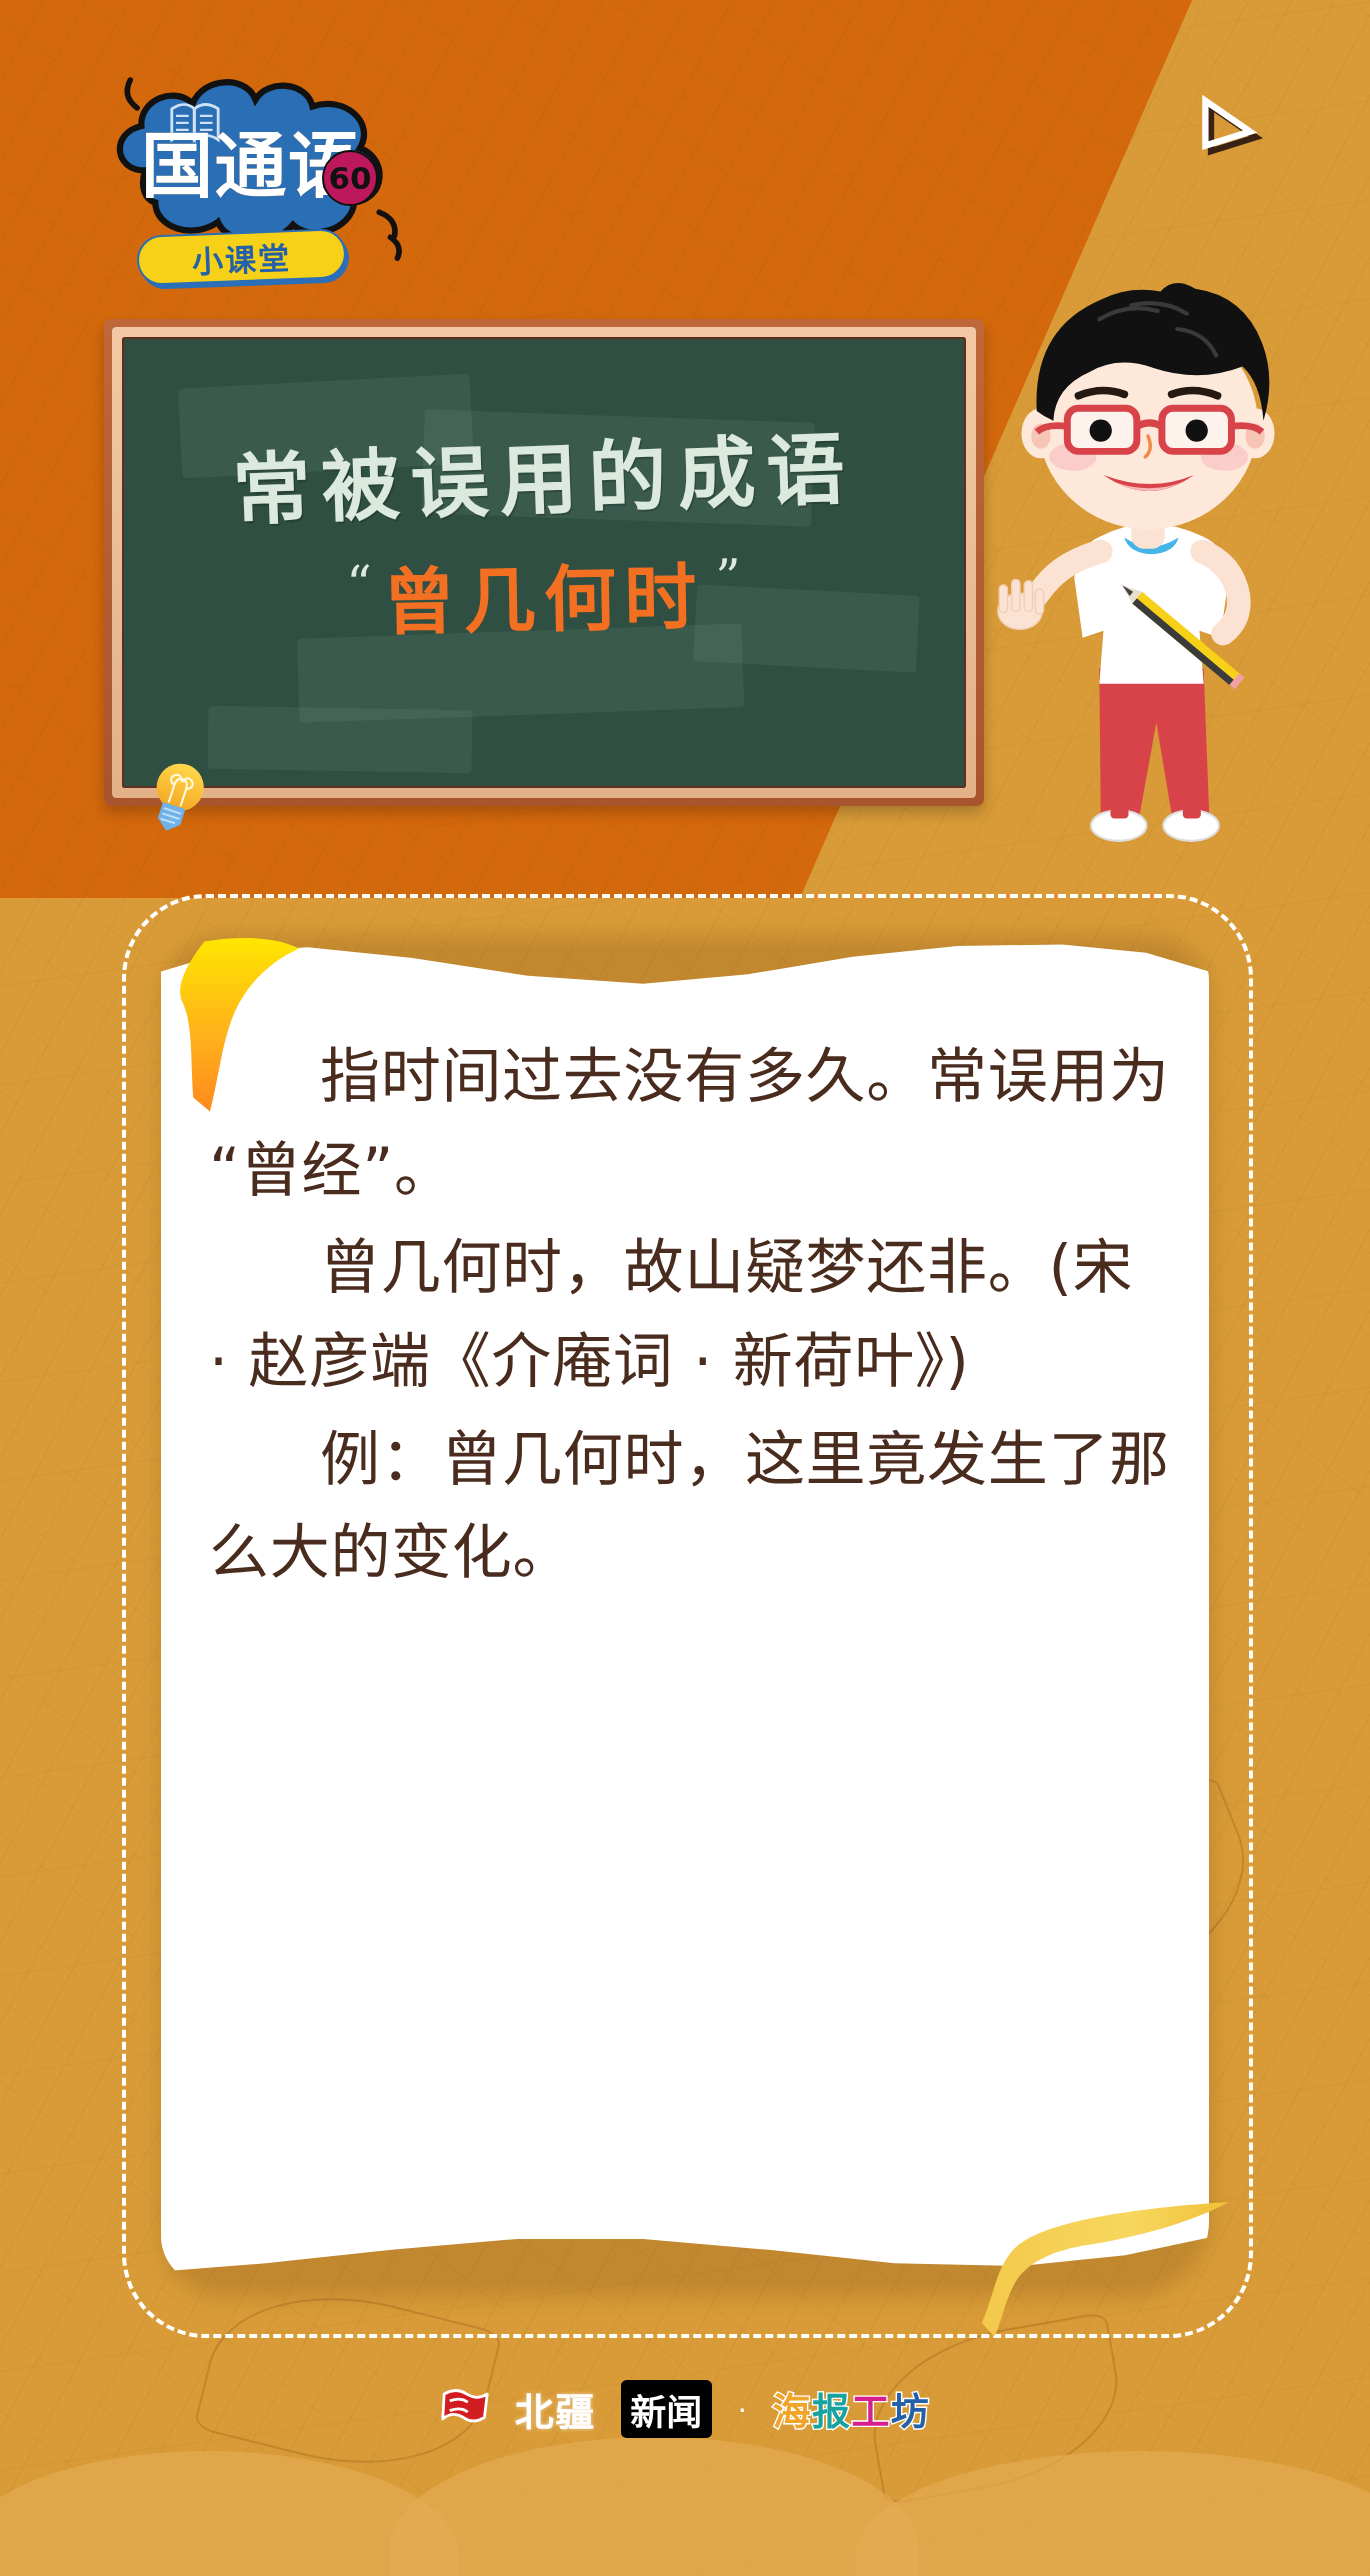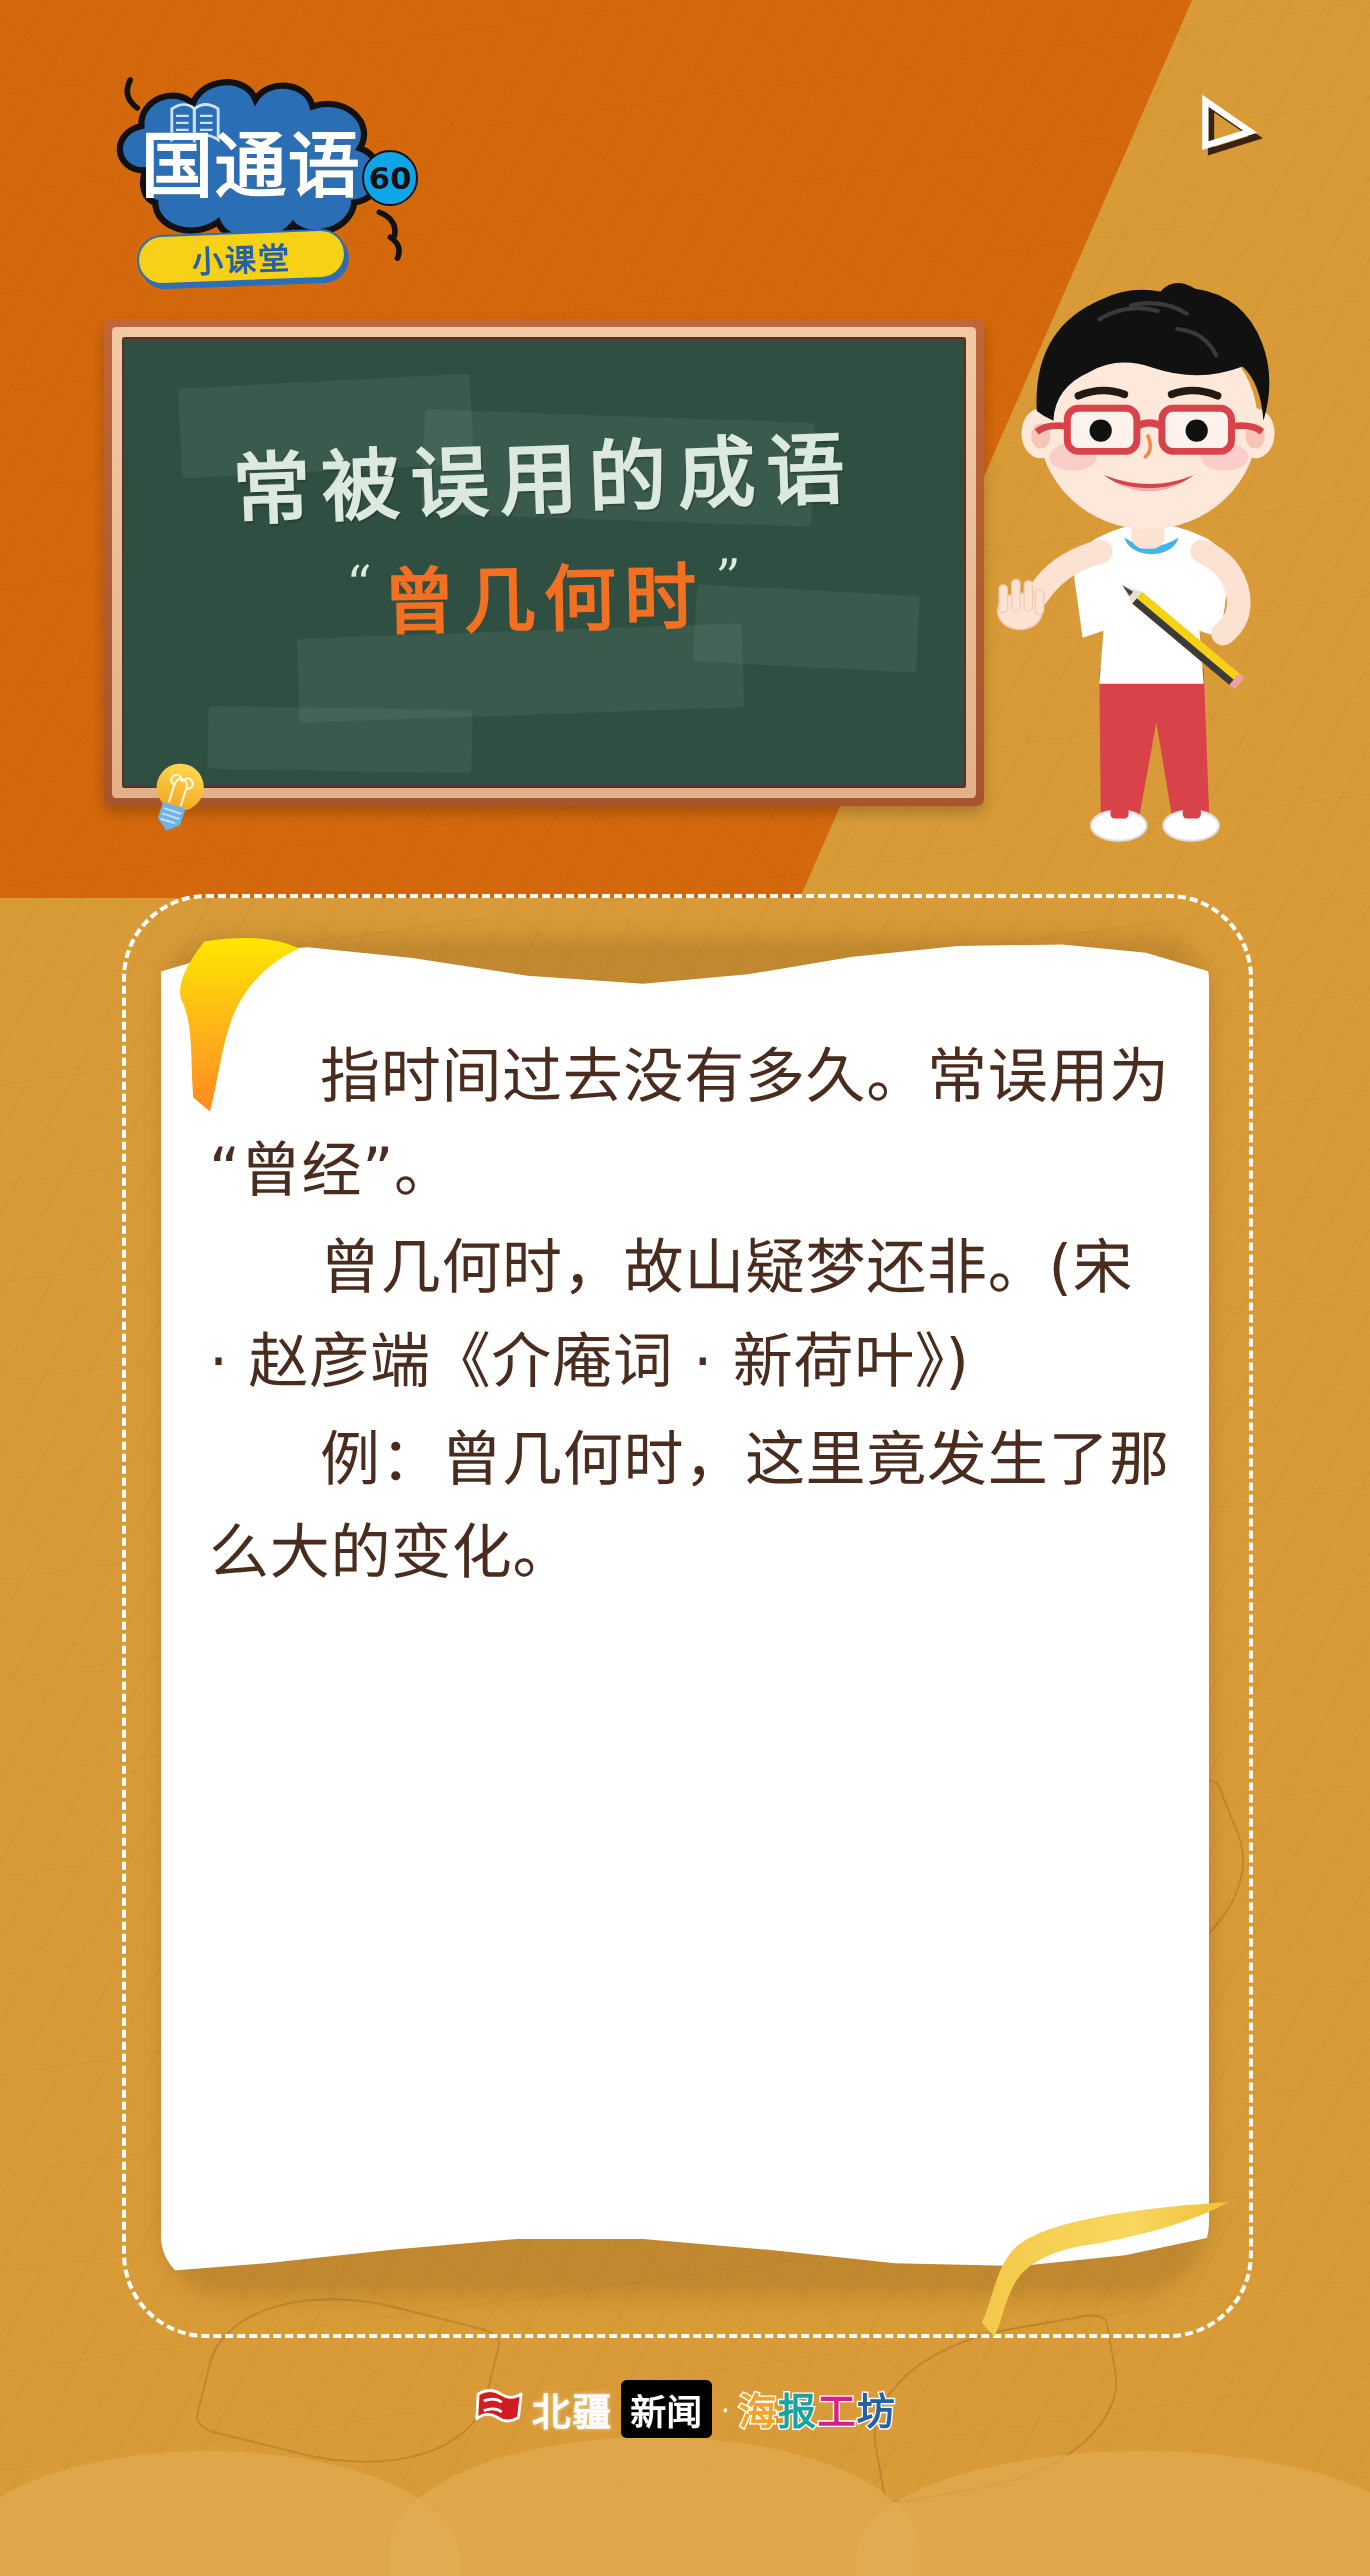--- a/index.html
+++ b/index.html
@@ -69,25 +69,24 @@
     text-shadow: 0 0 0 #000;
   }
   .logo-main span { position:relative; display:inline-block; }
   .logo-main span::after {
     content:""; position:absolute; left:18%; bottom:22%;
     width:58%; height:26%; background:#f7d117; z-index:-1;
   }
   .logo-badge {
     position:absolute; left:221px; top:84px;
     width:56px; height:56px; border-radius:50%;
-    background:#0ea5e9; border:2.1px solid #111;
+    background:#be185d; border:2.1px solid #111;
     display:flex; align-items:center; justify-content:center;
     font-size:31px; font-weight:bold; color:#111;
     font-family:"DejaVu Sans", sans-serif;
-    margin-left:40px;
   }
   .logo-ribbon {
     position:absolute; left:36px; top:166px;
     width:209px; height:50px; border-radius:25px;
     background:#f7d117; border:2.1px solid #2b6fb8;
     box-shadow:2.8px 4.2px 0 #2b6fb8;
     display:flex; align-items:center; justify-content:center;
     transform: rotate(-2.2deg);
   }
   .logo-ribbon .txt {
@@ -199,21 +198,21 @@
   .card-body .blk { margin-bottom:4.2px; }
 
   
   .ribbon-tl { position:absolute; left:150px; top:926px; width:209px; height:244px; }
   .ribbon-br { position:absolute; left:954px; top:2192px; width:278px; height:181px; }
   .ribbon-tl svg, .ribbon-br svg { width:100%; height:100%; display:block; overflow:visible; }
 
   
   .footer {
     position:absolute; left:0; right:0; top:2380px;
-    display:flex; align-items:center; justify-content:center; gap:8px;
+    display:flex; align-items:center; justify-content:center; gap:25px;
   }
   .footer .flag { width:50px; height:43px; }
   .footer .bj {
     font-size:39px; font-weight:bold; color:#fff;
     font-family:"DejaVu Serif", serif; letter-spacing:1.4px;
     text-shadow:0 0 4.2px rgba(255,255,255,.6);
   }
   .footer .news {
     font-size:36px; font-weight:bold; color:#fff;
     background:#000000; padding:2.8px 9.7px; border-radius:5.6px;

